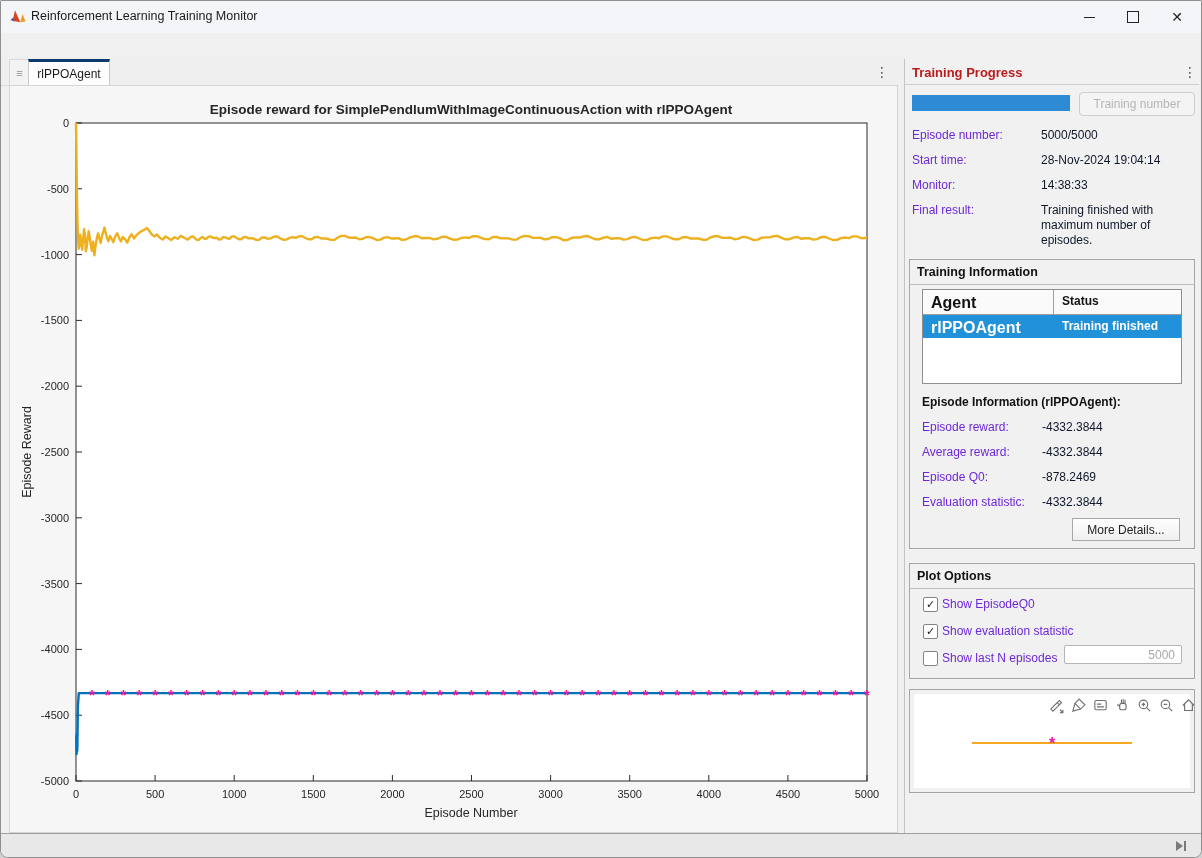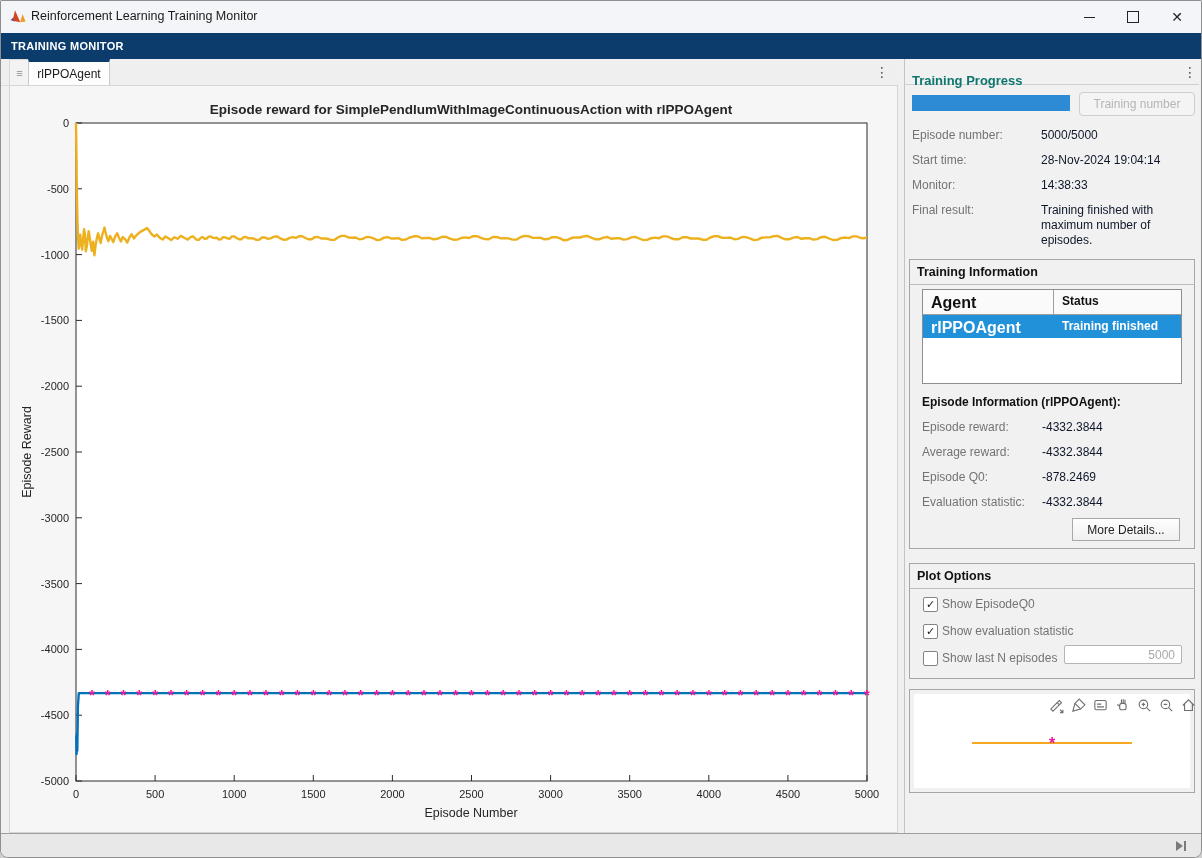--- a/index.html
+++ b/index.html
@@ -19,22 +19,22 @@
               color:#8a8a8a;font-size:11px;display:flex;align-items:center;justify-content:center;}
   #doc-tab{left:27px;top:58px;width:82px;height:26px;background:#fdfdfd;border-top:3px solid #0b3c6c;
            border-right:1px solid #c9c9c9;border-left:1px solid #c9c9c9;box-sizing:border-box;
            display:flex;align-items:center;justify-content:center;font-size:12px;color:#1a1a1a;}
   .dots{color:#555;font-size:14px;line-height:14px;}
   
   #chart-panel{left:8px;top:84px;width:889px;height:748px;background:#f6f6f6;border:1px solid #d5d5d5;box-sizing:border-box;}
   
   #right-panel{left:903px;top:58px;width:295px;height:774px;background:#f1f1f1;border-left:1px solid #c4c4c4;box-sizing:border-box;}
   #rp-header{left:903px;top:58px;width:295px;height:26px;border-bottom:1px solid #cfcfcf;box-sizing:border-box;}
-  #rp-title{left:911px;top:64px;font-size:13px;font-weight:600;color:#0f766e;margin-top:8px;}
-  .label{font-size:12px;color:#737373;}
+  #rp-title{left:911px;top:64px;font-size:13px;font-weight:600;color:#b91c1c;}
+  .label{font-size:12px;color:#6d28d9;}
   .value{font-size:12px;color:#0f172a;}
   #progress-track{left:911px;top:94px;width:158px;height:16px;background:#e4e4e4;}
   #progress-fill{height:100%;background:#2d8bd6;}
   #btn-training-stopped{left:1078px;top:91px;width:114px;height:22px;border:1px solid #cdcdcd;border-radius:4px;
         background:#f4f4f4;color:#b5b5b5;font-size:12px;display:flex;align-items:center;justify-content:center;}
   .sect{background:#f1f1f1;border:1px solid #a6a6a6;box-sizing:border-box;}
   .sect-title{font-size:12.5px;font-weight:bold;color:#111;}
   .sect-hr{border-bottom:1px solid #bdbdbd;}
   
   #agent-table{left:921px;top:288px;width:260px;height:95px;background:#fff;border:1px solid #8f8f8f;box-sizing:border-box;}
@@ -77,23 +77,20 @@
       <span style="display:block;width:11px;border-top:1px solid #222"></span>
     </div>
     <div class="winbtn abs" style="left:1110px">
       <span style="display:block;width:10px;height:10px;border:1px solid #222"></span>
     </div>
     <div class="winbtn abs" style="left:1154px;font-size:14px">
       <span>✕</span>
     </div>
   </div>
 
-  <div id="ribbon" class="abs">
-    <div id="ribbon-label" class="abs">TRAINING MONITOR</div>
-  </div>
 
   <div id="tabbar" class="abs"></div>
   <div id="tab-handle" class="abs">≡</div>
   <div id="doc-tab" class="abs">
     <span>rlPPOAgent</span>
   </div>
   <div class="dots abs" style="left:874px;top:64px">⋮</div>
 
   <div id="chart-panel" class="abs"></div>
   <svg id="chart-svg" class="abs" style="left:8px;top:84px" width="889" height="748">

